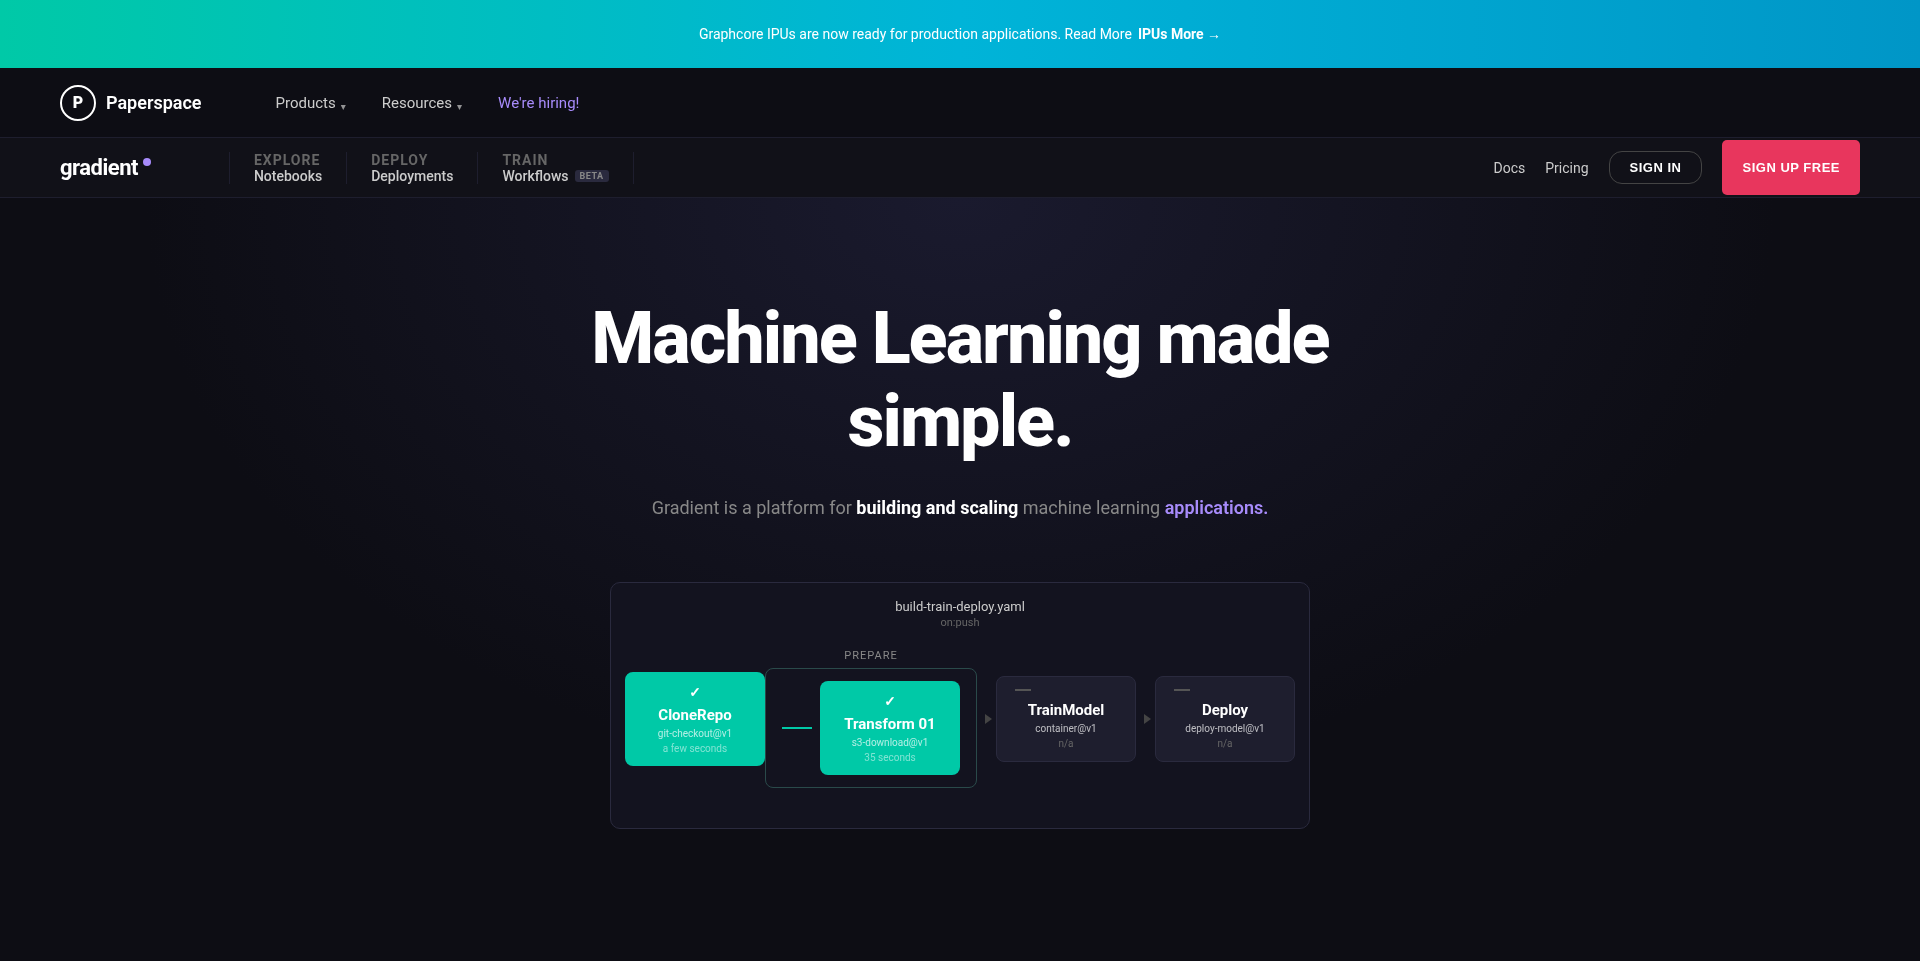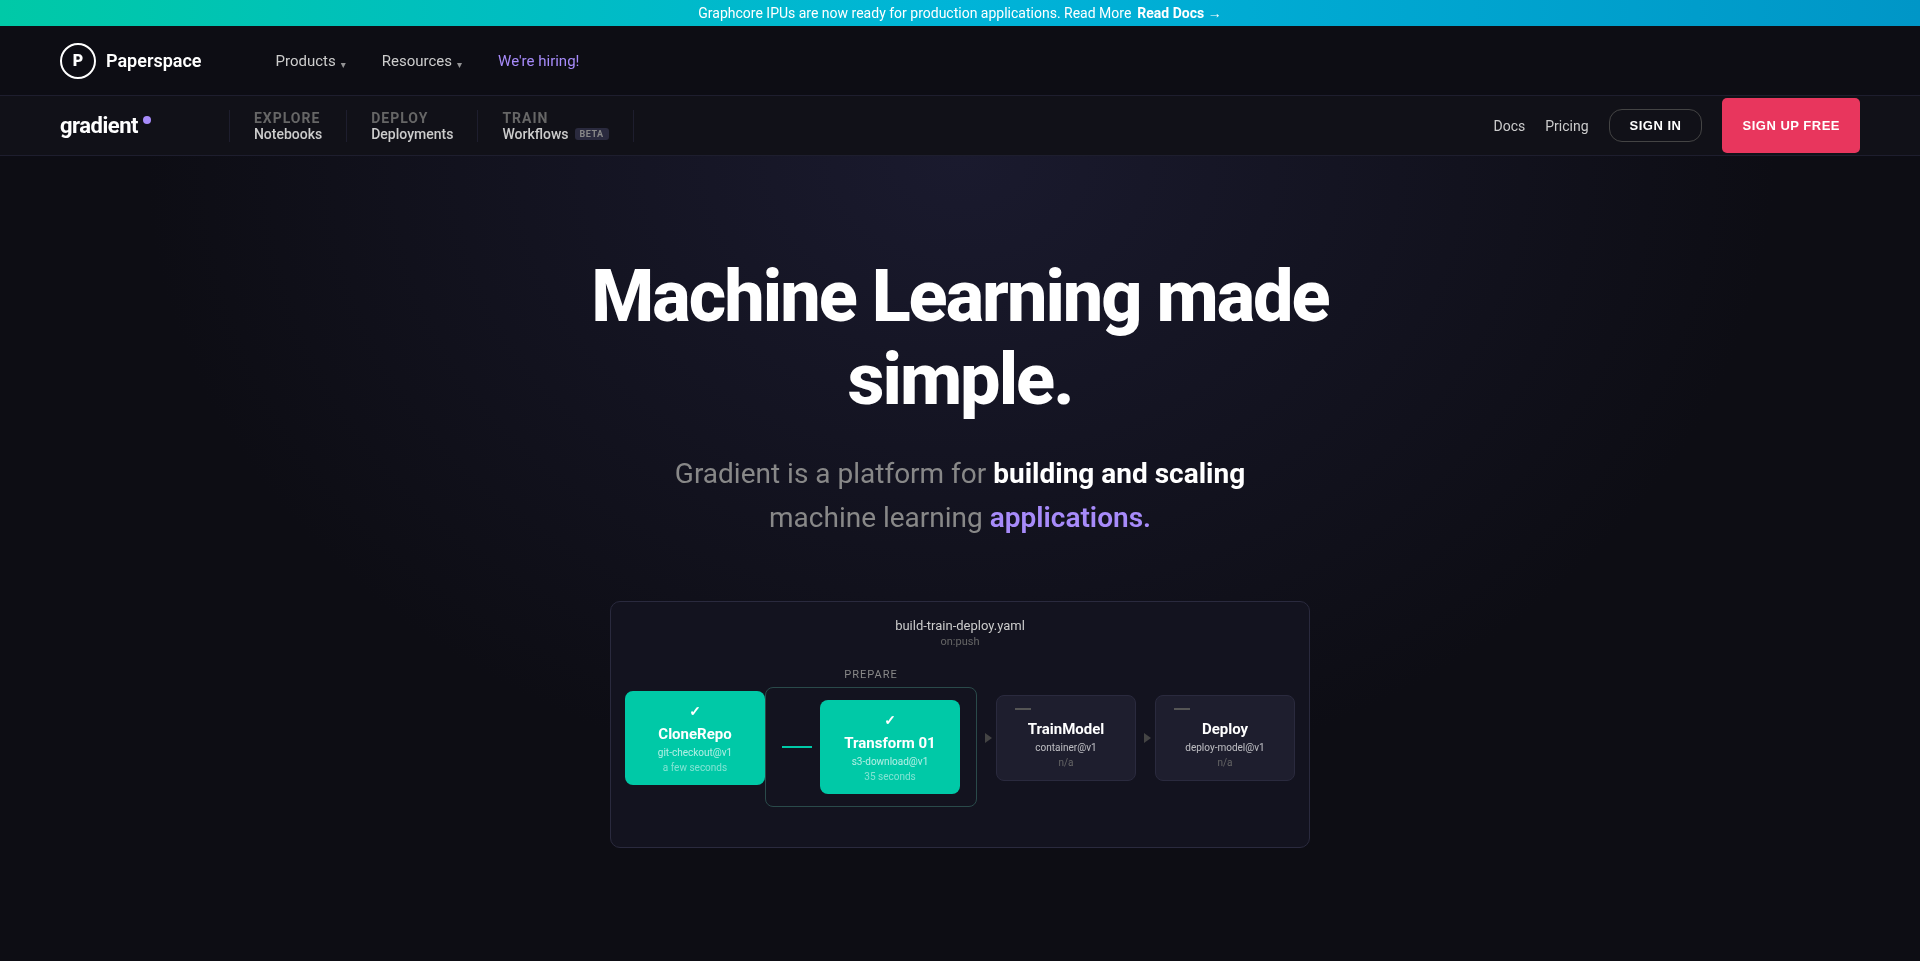--- a/index.html
+++ b/index.html
@@ -9,21 +9,21 @@
       color: #fff;
       width: 1920px;
       min-height: 961px;
       overflow-x: hidden;
     }
 
     
     .announcement-bar {
       background: linear-gradient(90deg, #00c9a7 0%, #00b4d8 50%, #0096c7 100%);
       text-align: center;
-      padding: 5px 20px;
+      padding: 26px 20px;
       font-size: 14px;
       color: #fff;
       display: flex;
       align-items: center;
       justify-content: center;
       gap: 6px;
     }
     .announcement-bar .read-more-link {
       font-weight: 700;
       color: #fff;
@@ -205,21 +205,21 @@
     .hero-title {
       font-size: 72px;
       font-weight: 800;
       color: #fff;
       line-height: 1.15;
       max-width: 780px;
       margin: 0 auto 30px;
       letter-spacing: -2px;
     }
     .hero-subtitle {
-      font-size: 28px;
+      font-size: 18px;
       color: #888;
       max-width: 660px;
       margin: 0 auto 60px;
       line-height: 1.6;
     }
     .hero-subtitle strong {
       color: #fff;
       font-weight: 700;
     }
     .hero-subtitle .highlight {
@@ -294,21 +294,21 @@
     .step-na {
       font-size: 10px;
       color: #666;
     }
   </style>
 </head>
 <body>
 
 <div class="announcement-bar">
   <span>Graphcore IPUs are now ready for production applications. Read More</span>
-  <a class="read-more-link" href="#">Read Docs →</a>
+  <a class="read-more-link" href="#">IPUs More →</a>
 </div>
 
 <nav class="main-nav">
   <a class="logo-area" href="#">
     <div class="logo-icon">
       <span>P</span>
     </div>
     <span>Paperspace</span>
   </a>
   <div class="nav-links">

